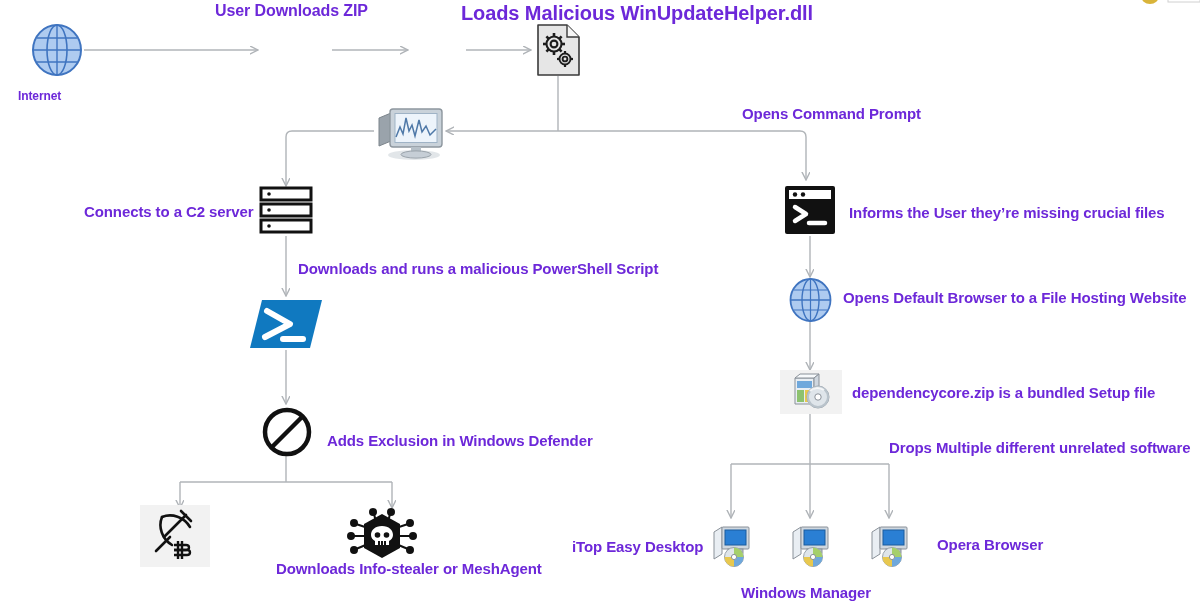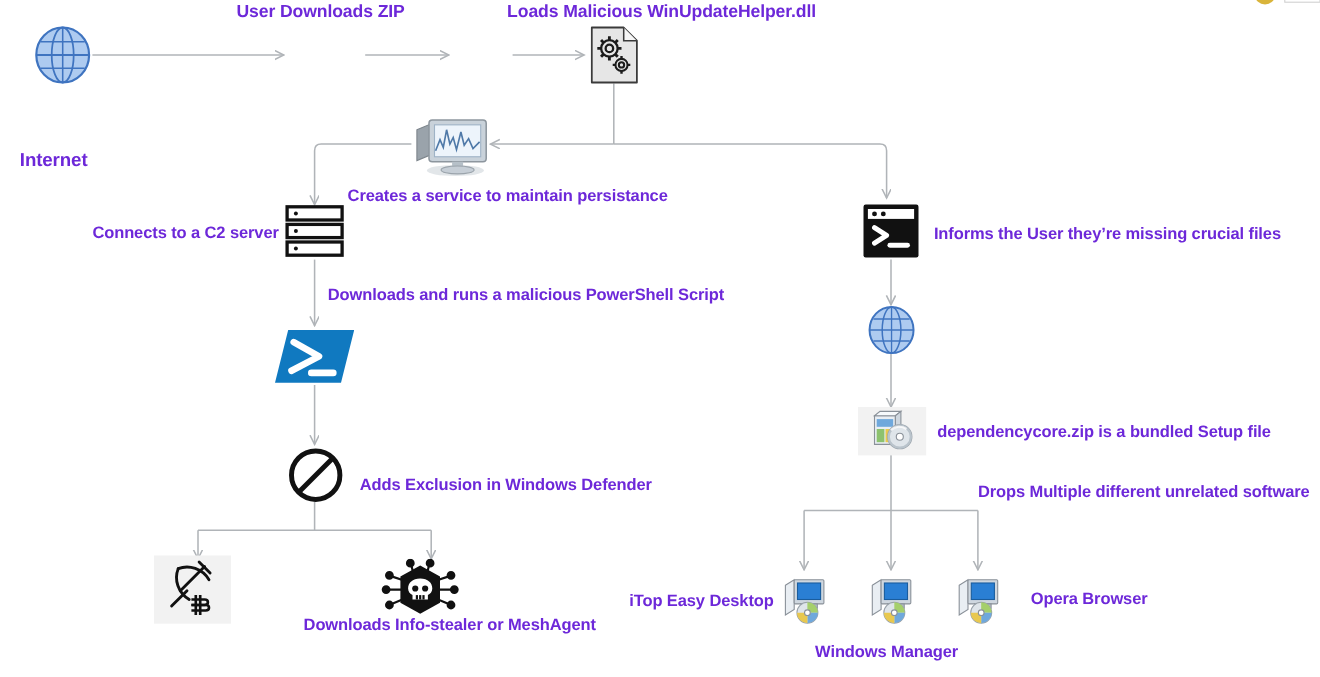--- a/index.html
+++ b/index.html
@@ -297,40 +297,41 @@
     </svg>
   </div>
 
   <div class="iconbox" style="left:1140px;top:-8px;">
     <svg width="60" height="18" viewBox="0 0 60 18">
       <ellipse cx="10" cy="4" rx="9" ry="8" fill="#d9b43a"></ellipse>
       <rect x="28" y="-2" width="32" height="12" fill="#ffffff" stroke="#d0d0d0" stroke-width="1"></rect>
     </svg>
   </div>
 
-  <div class="lbl" style="left:18px;top:90px;font-size:17px;margin-top:46px;">Internet</div>
+  <div class="lbl" style="left:18px;top:90px;font-size:12px;">Internet</div>
 
   <div class="lbl" style="left:215px;top:2px;font-size:16px;">User Downloads ZIP</div>
 
-  <div class="lbl" style="left:461px;top:2px;font-size:16px;">Loads Malicious WinUpdateHelper.dll</div>
-
-  <div class="lbl" style="left:316px;top:170px;">Creates a service to maintain persistance</div>
+  <div class="lbl" style="left:461px;top:2px;font-size:20px;">Loads Malicious WinUpdateHelper.dll</div>
+
 
   <div class="lbl" style="left:84px;top:203px;">Connects to a C2 server</div>
 
   <div class="lbl" style="left:298px;top:260px;">Downloads and runs a malicious PowerShell Script</div>
 
   <div class="lbl" style="left:327px;top:432px;">Adds Exclusion in Windows Defender</div>
 
 
   <div class="lbl" style="left:276px;top:560px;">Downloads Info-stealer or MeshAgent</div>
 
+  <div class="lbl" style="left:742px;top:105px;">Opens Command Prompt</div>
 
   <div class="lbl" style="left:849px;top:204px;">Informs the User they’re missing crucial files</div>
 
+  <div class="lbl" style="left:843px;top:289px;">Opens Default Browser to a File Hosting Website</div>
 
 
   <div class="lbl" style="left:852px;top:384px;">dependencycore.zip is a bundled Setup file</div>
 
   <div class="lbl" style="left:889px;top:439px;text-align:center;">Drops Multiple different unrelated software</div>
 
   <div class="lbl" style="left:572px;top:538px;">iTop Easy Desktop</div>
 
   <div class="lbl" style="left:741px;top:584px;">Windows Manager</div>
 

